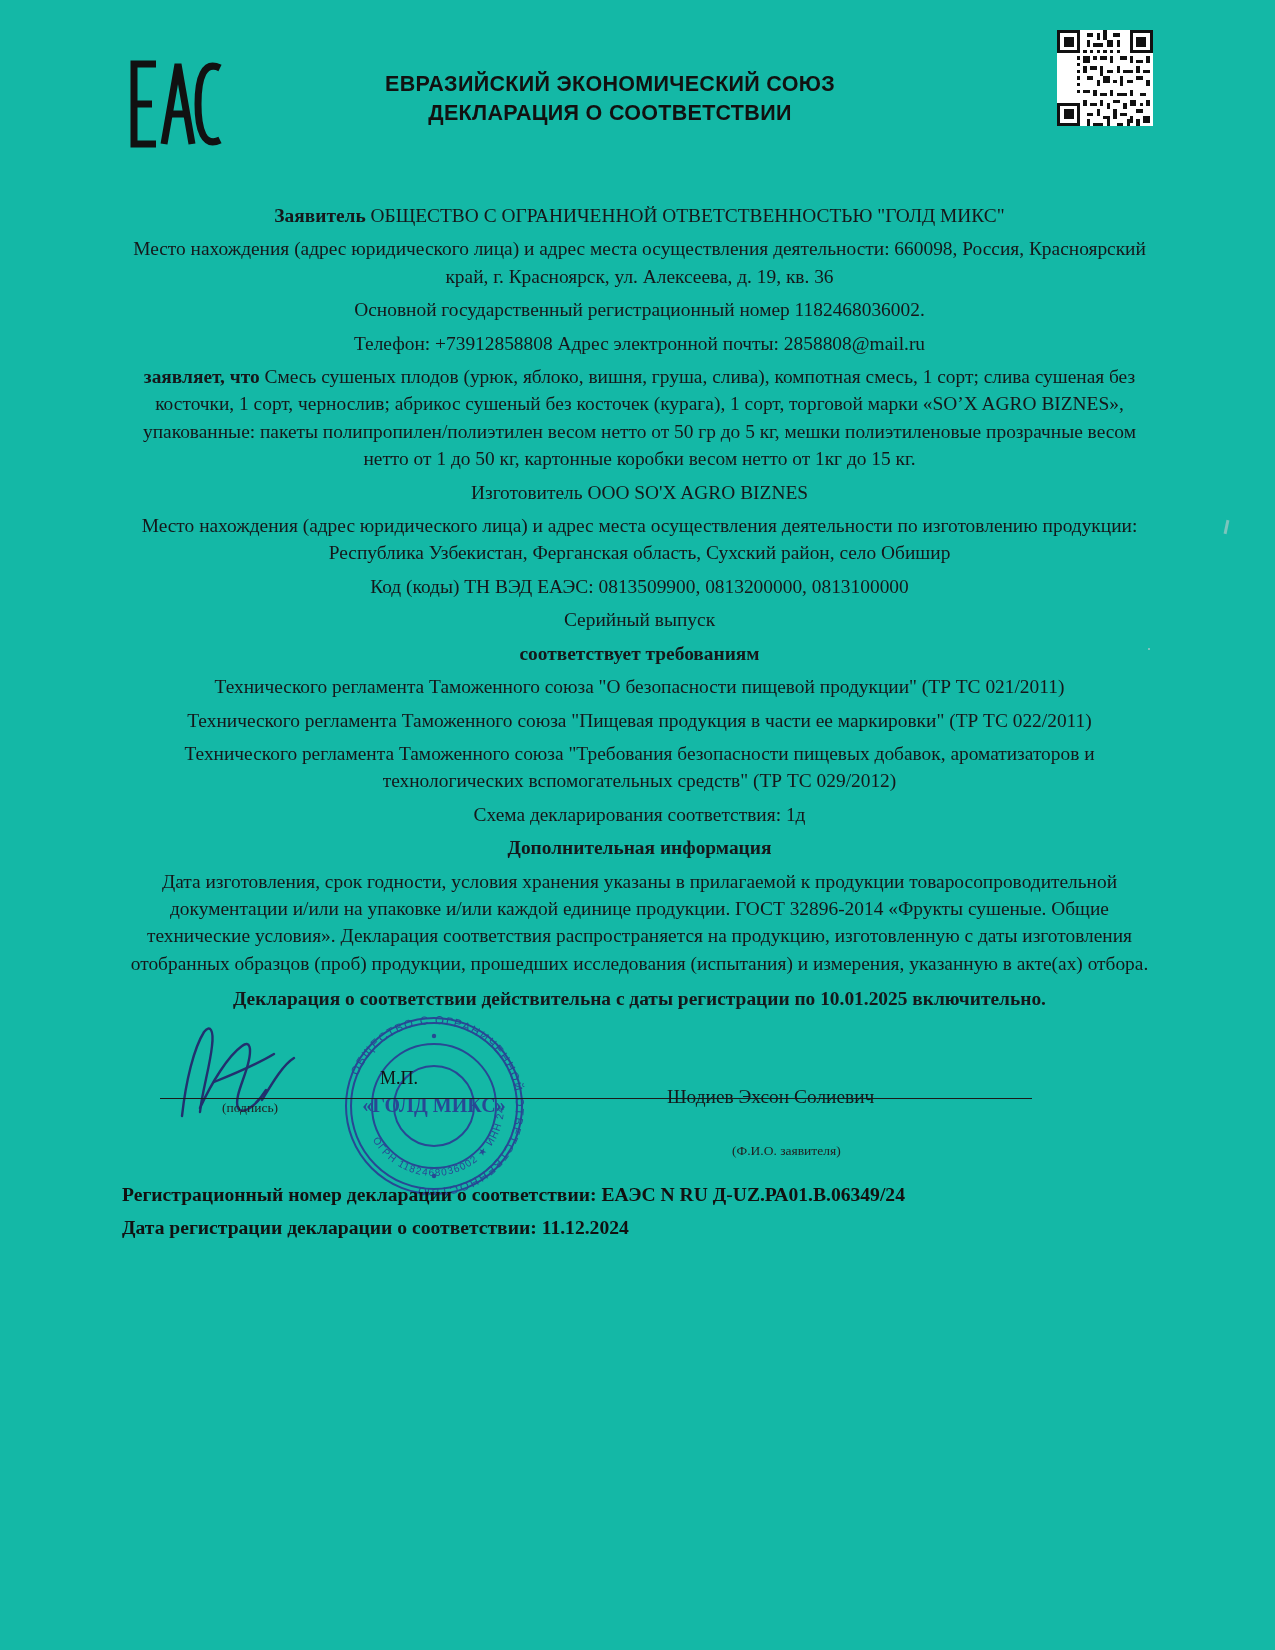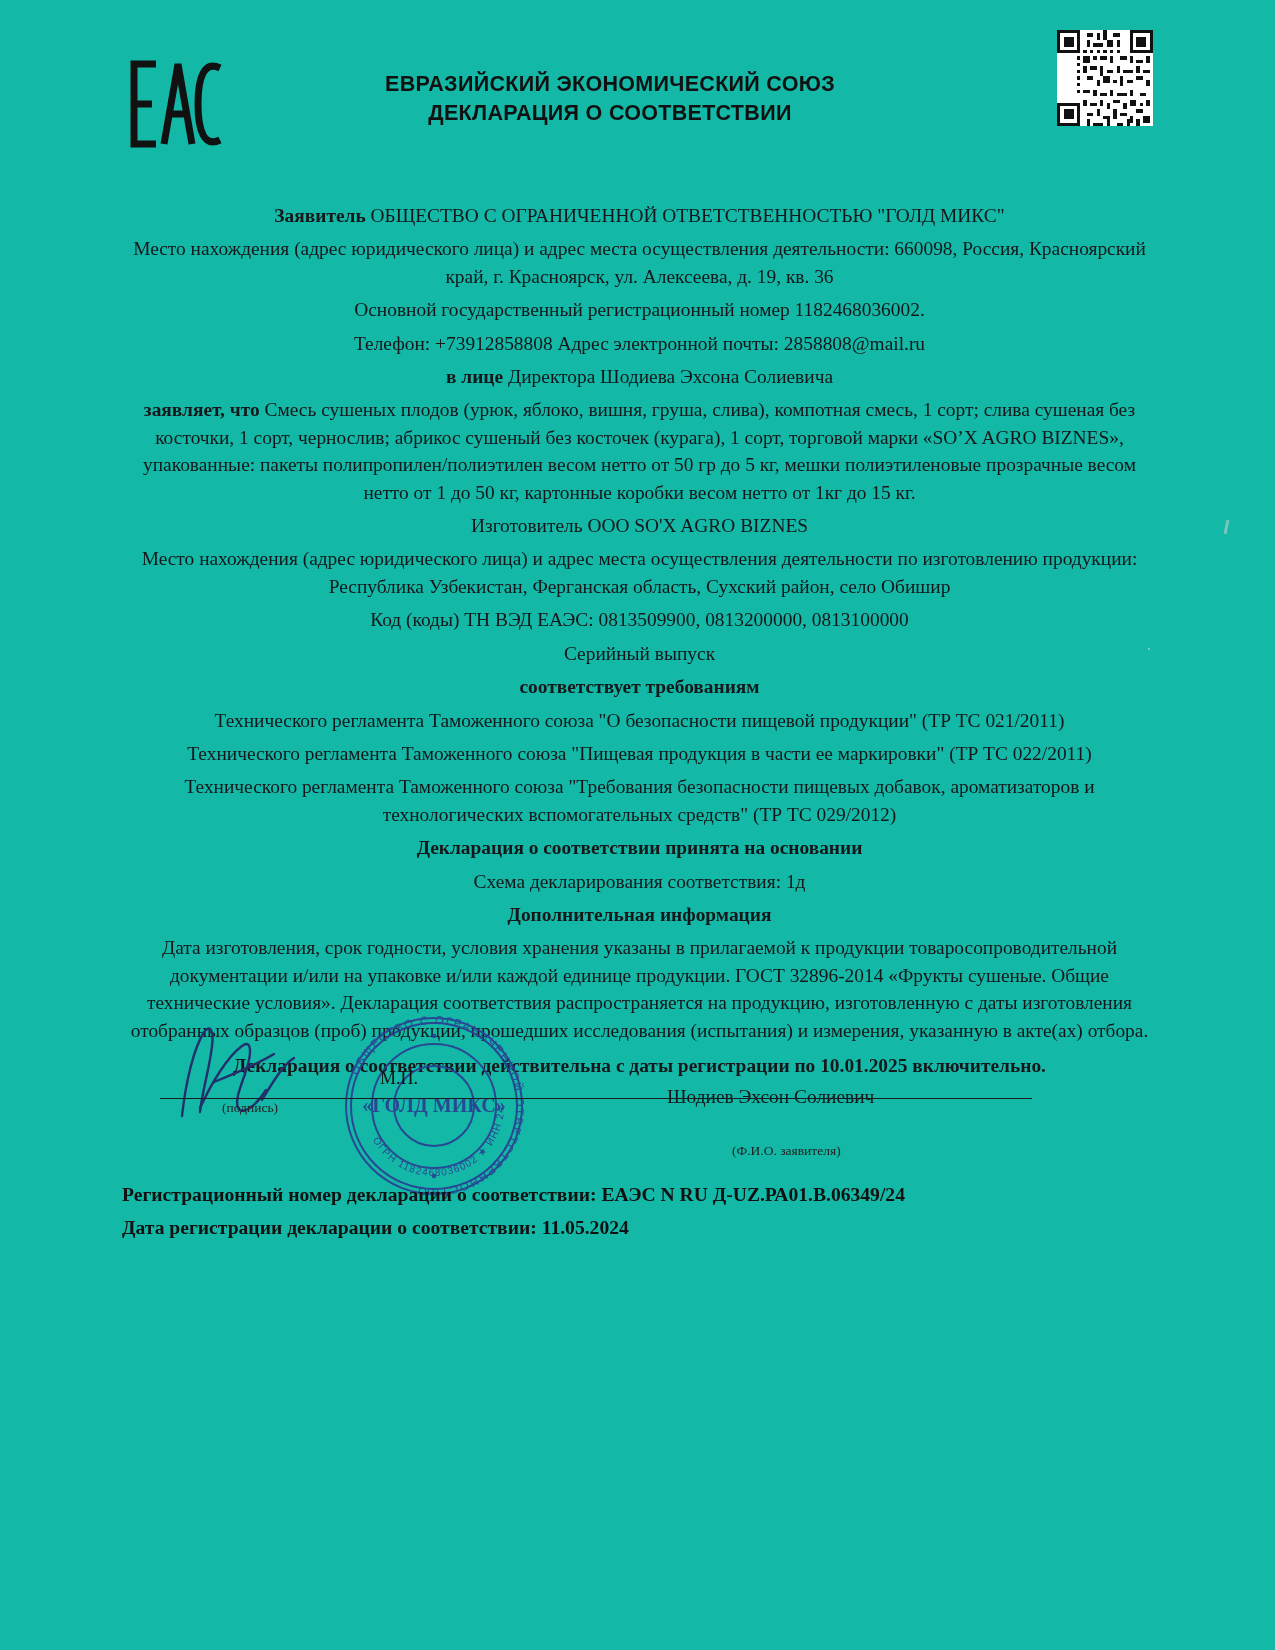--- a/index.html
+++ b/index.html
@@ -309,24 +309,20 @@
       <span class="b">Заявитель</span>
       <span>ОБЩЕСТВО С ОГРАНИЧЕННОЙ ОТВЕТСТВЕННОСТЬЮ "ГОЛД МИКС"</span>
     </p>
 
     <p class="para">Место нахождения (адрес юридического лица) и адрес места осуществления деятельности: 660098, Россия, Красноярский край, г. Красноярск, ул. Алексеева, д. 19, кв. 36</p>
 
     <p class="para">Основной государственный регистрационный номер 1182468036002.</p>
 
     <p class="para">Телефон: +73912858808 Адрес электронной почты: 2858808@mail.ru</p>
 
-    <p class="para">
-      <span class="b">в лице</span>
-      <span>Директора Шодиева Эхсона Солиевича</span>
-    </p>
 
     <p class="para">
       <span class="b">заявляет, что</span>
       <span>Смесь сушеных плодов (урюк, яблоко, вишня, груша, слива), компотная смесь, 1 сорт; слива сушеная без косточки, 1 сорт, чернослив; абрикос сушеный без косточек (курага), 1 сорт, торговой марки «SO’X AGRO BIZNES», упакованные: пакеты полипропилен/полиэтилен весом нетто от 50 гр до 5 кг, мешки полиэтиленовые прозрачные весом нетто от 1 до 50 кг, картонные коробки весом нетто от 1кг до 15 кг.</span>
     </p>
 
     <p class="para">Изготовитель ООО SO'X AGRO BIZNES</p>
 
     <p class="para">Место нахождения (адрес юридического лица) и адрес места осуществления деятельности по изготовлению продукции: Республика Узбекистан, Ферганская область,  Сухский район, село Обишир</p>
 
@@ -335,21 +331,20 @@
     <p class="para">Серийный выпуск</p>
 
     <p class="para b">соответствует требованиям</p>
 
     <p class="para">Технического регламента Таможенного союза "О безопасности пищевой продукции" (ТР ТС 021/2011)</p>
 
     <p class="para">Технического регламента Таможенного союза "Пищевая продукция в части ее маркировки" (ТР ТС 022/2011)</p>
 
     <p class="para">Технического регламента Таможенного союза "Требования безопасности пищевых добавок, ароматизаторов и технологических вспомогательных средств" (ТР ТС 029/2012)</p>
 
-    <p class="para b">Декларация о соответствии принята на основании</p>
 
 
     <p class="para">Схема декларирования соответствия: 1д</p>
 
     <p class="para b">Дополнительная информация</p>
 
     <p class="para">Дата изготовления, срок годности, условия хранения указаны в прилагаемой к продукции товаросопроводительной документации и/или на упаковке и/или каждой единице продукции. ГОСТ 32896-2014 «Фрукты сушеные. Общие технические условия». Декларация соответствия распространяется на продукцию, изготовленную с даты изготовления отобранных образцов (проб) продукции, прошедших исследования (испытания) и измерения, указанную в акте(ах) отбора.</p>
 
     <p class="para b" style="margin-top:8px">Декларация о соответствии действительна с даты регистрации по 10.01.2025 включительно.</p>
   </div>
@@ -403,21 +398,21 @@
     <div class="sig-caption-right">(Ф.И.О. заявителя)</div>
   </div>
 
   <div class="reg-block">
     <div>
       <span>Регистрационный номер декларации о соответствии:</span>
       <span>ЕАЭС N RU Д-UZ.РА01.В.06349/24</span>
     </div>
     <div>
       <span>Дата регистрации декларации о соответствии:</span>
-      <span>11.05.2024</span>
+      <span>11.12.2024</span>
     </div>
   </div>
 
   <div class="artifact" style="left:1225px; top:520px; width:3px; height:14px; transform:rotate(12deg);"></div>
   <div class="artifact" style="left:1148px; top:648px; width:2px; height:2px;"></div>
   <div class="artifact" style="left:1000px; top:720px; width:2px; height:2px;"></div>
 
 </div>
 
 </body></html>

